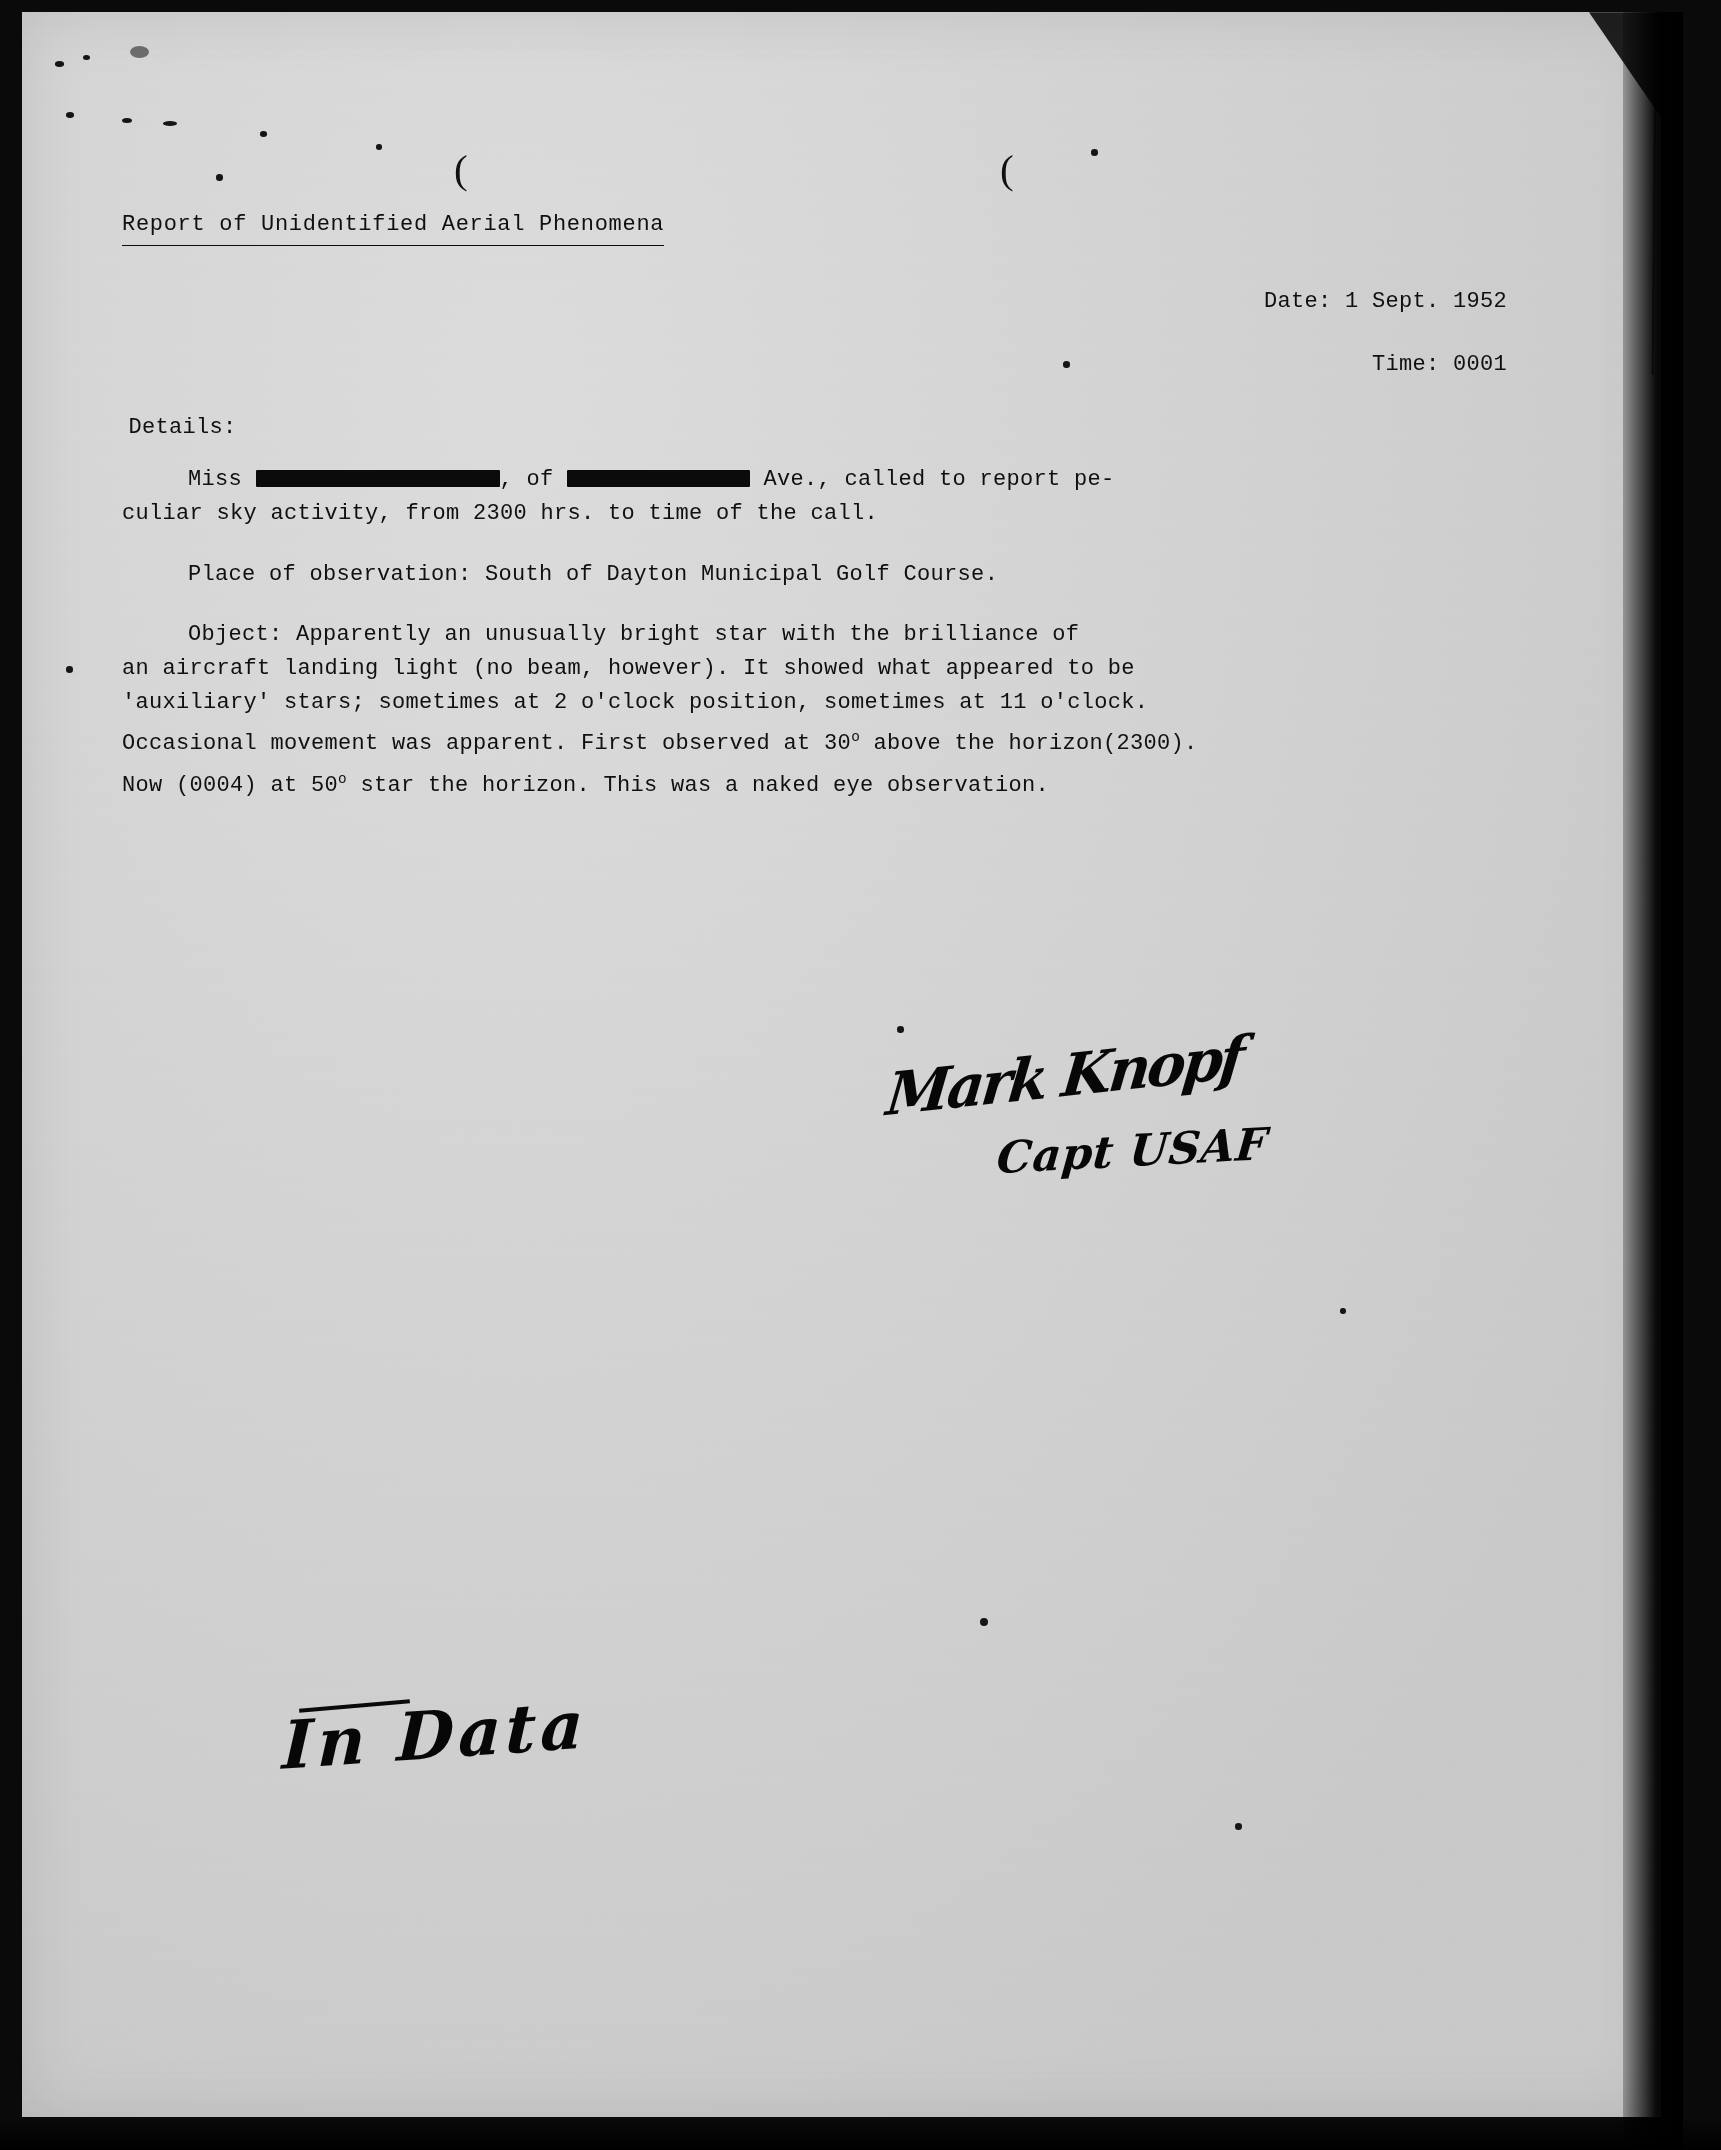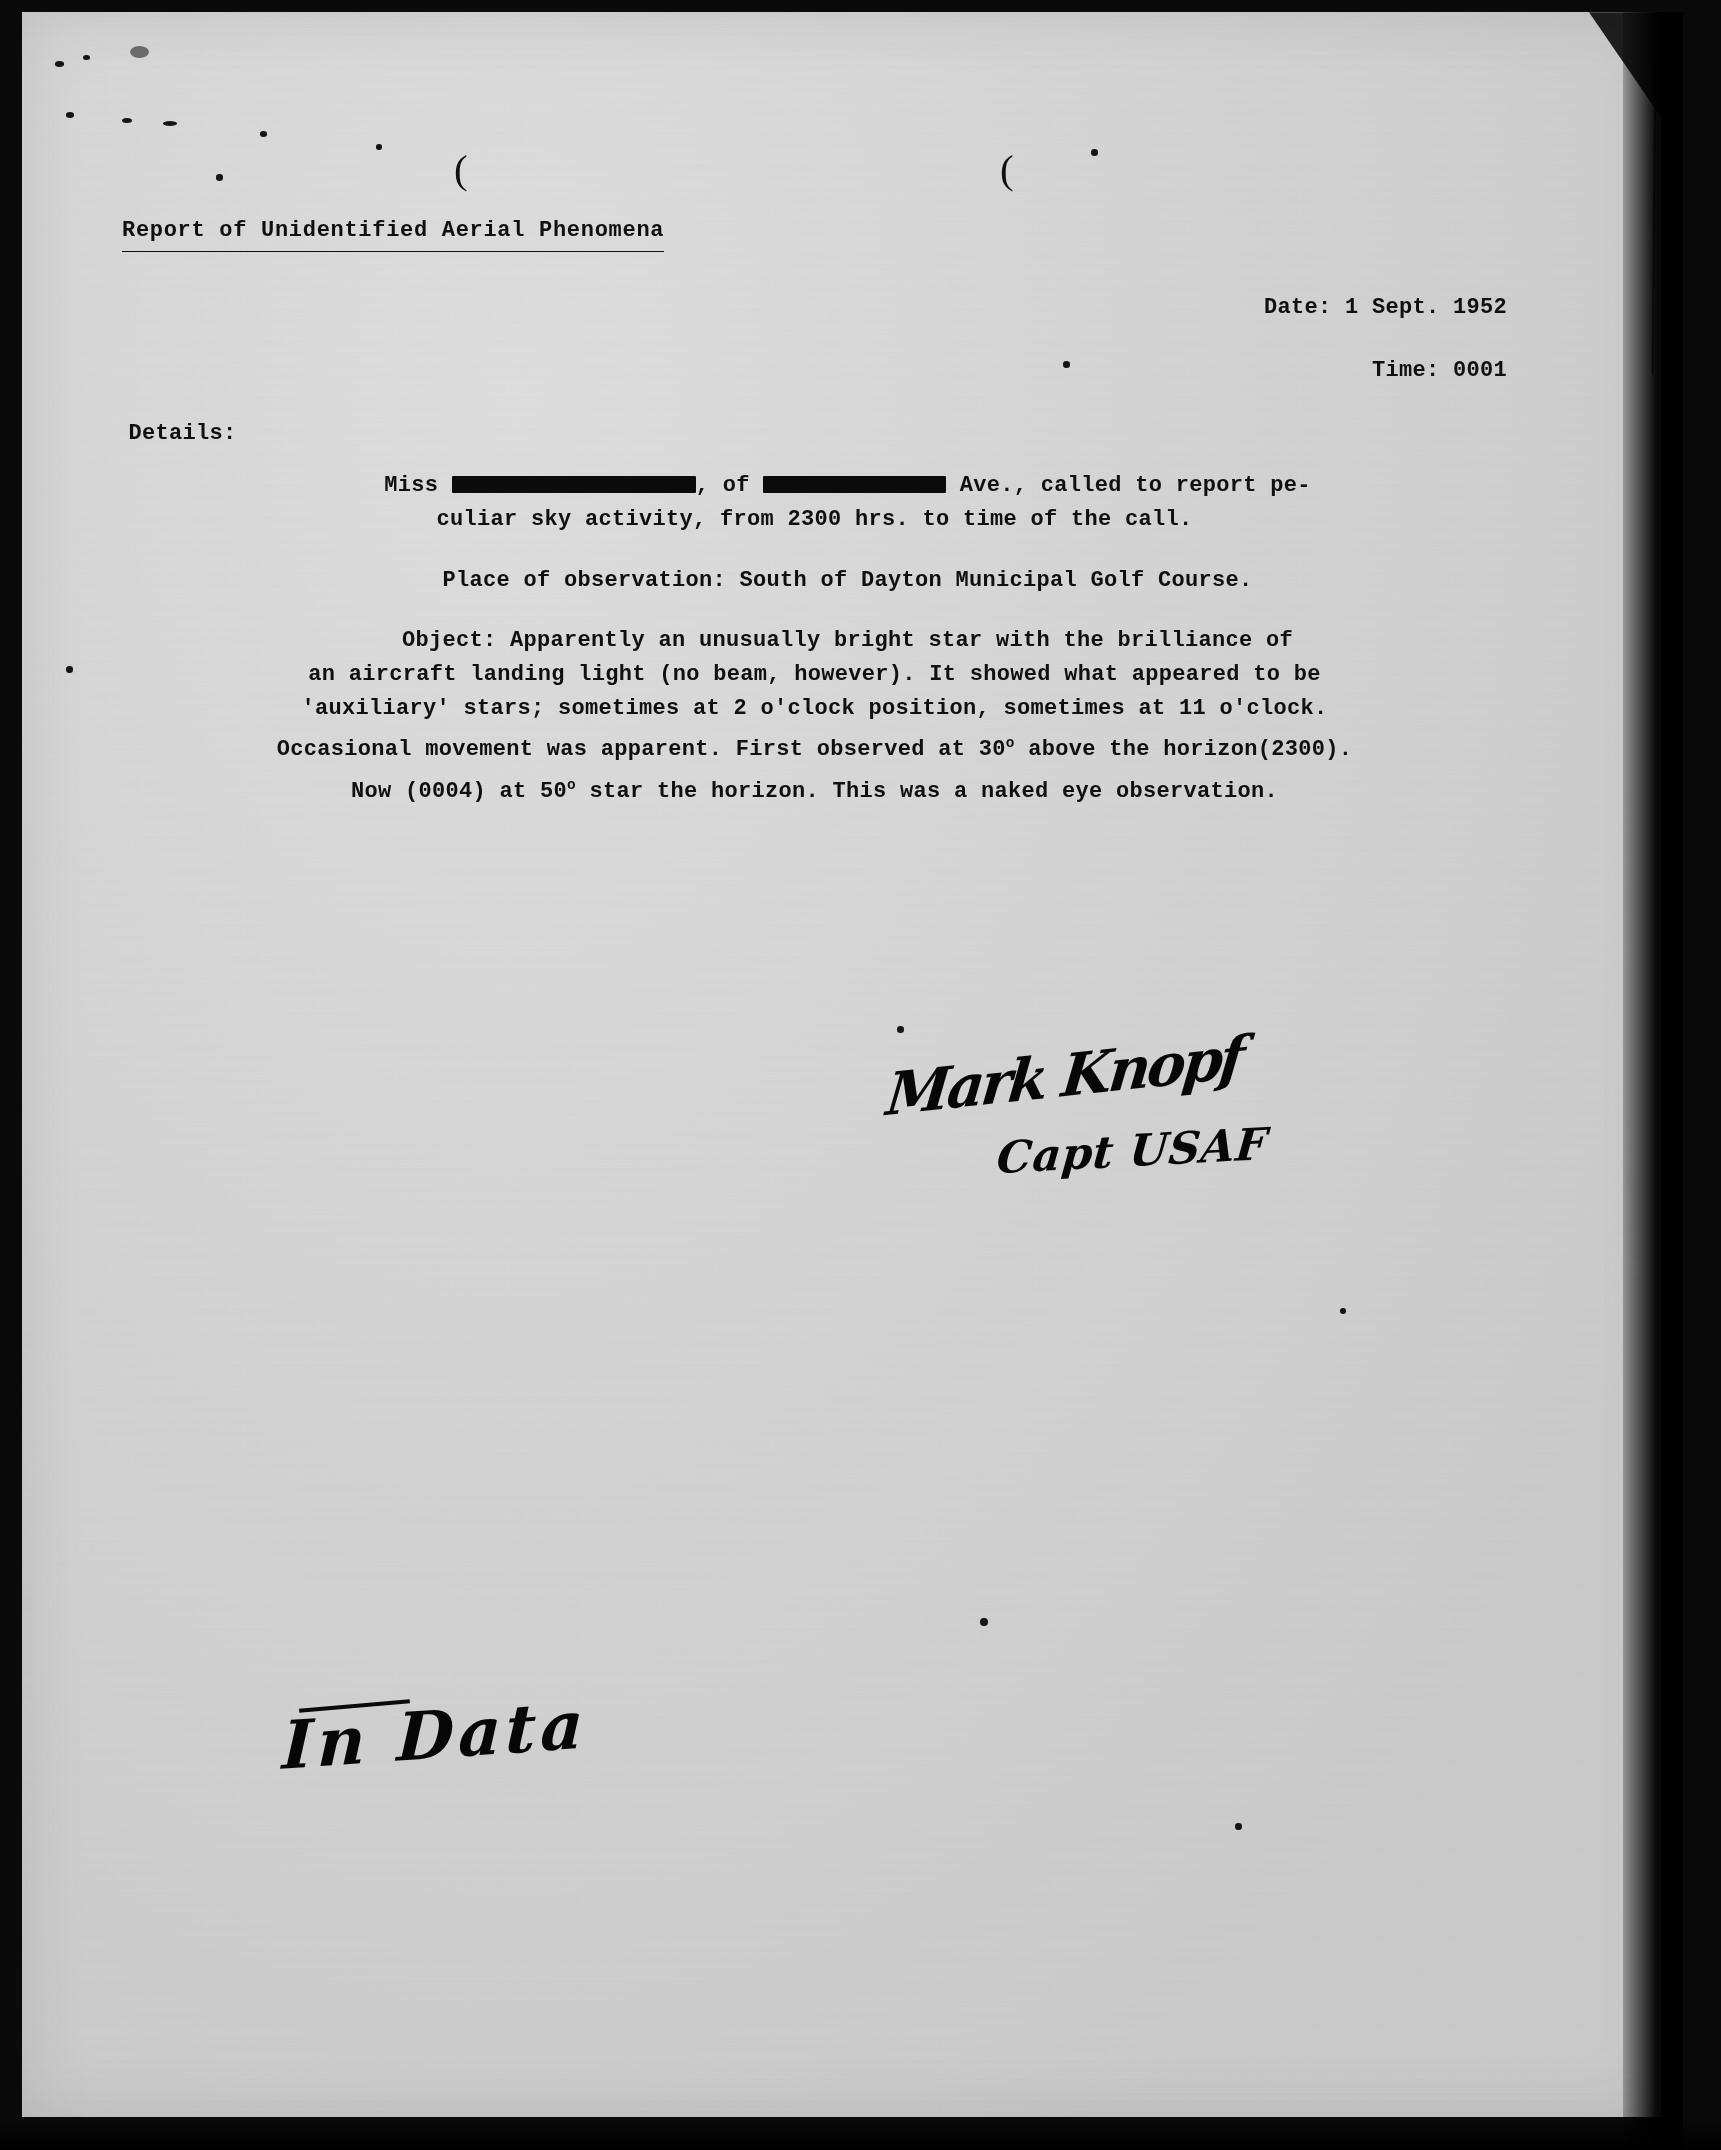--- a/index.html
+++ b/index.html
@@ -72,27 +72,26 @@
     width: 2.2px;
     height: 310px;
     background: rgba(0,0,0,0.55);
     transform: rotate(0.5deg);
   }
 
   
   .doc {
     position: absolute;
     left: 100px;
-    top: 202px;
+    top: 196px;
     width: 1385px;
     color: #101010;
     font-size: 22px;
     line-height: 34px;
     letter-spacing: 0.3px;
-    font-weight: bold;
   }
   .title {
     font-size: 22px;
     letter-spacing: 0.7px;
     display: inline-block;
     border-bottom: 1.7px solid #0d0d0d;
     padding-bottom: 2.8px;
     margin-bottom: 39px;
   }
   .field {
@@ -100,21 +99,20 @@
     white-space: pre;
     text-align: right;
   }
   .section-label {
     margin: 16.6px 0 18.3px 6.6px;
   }
   .para {
     margin: 0 0 26.6px 0;
     white-space: pre-wrap;
     text-indent: 66px;
-    text-align: center;
   }
   .redact {
     display: inline-block;
     height: 16.6px;
     background: #0b0b0b;
     vertical-align: -1.7px;
     border-radius: 1.1px;
   }
   .redact.r1 { width: 244px; }
   .redact.r2 { width: 183px; }

